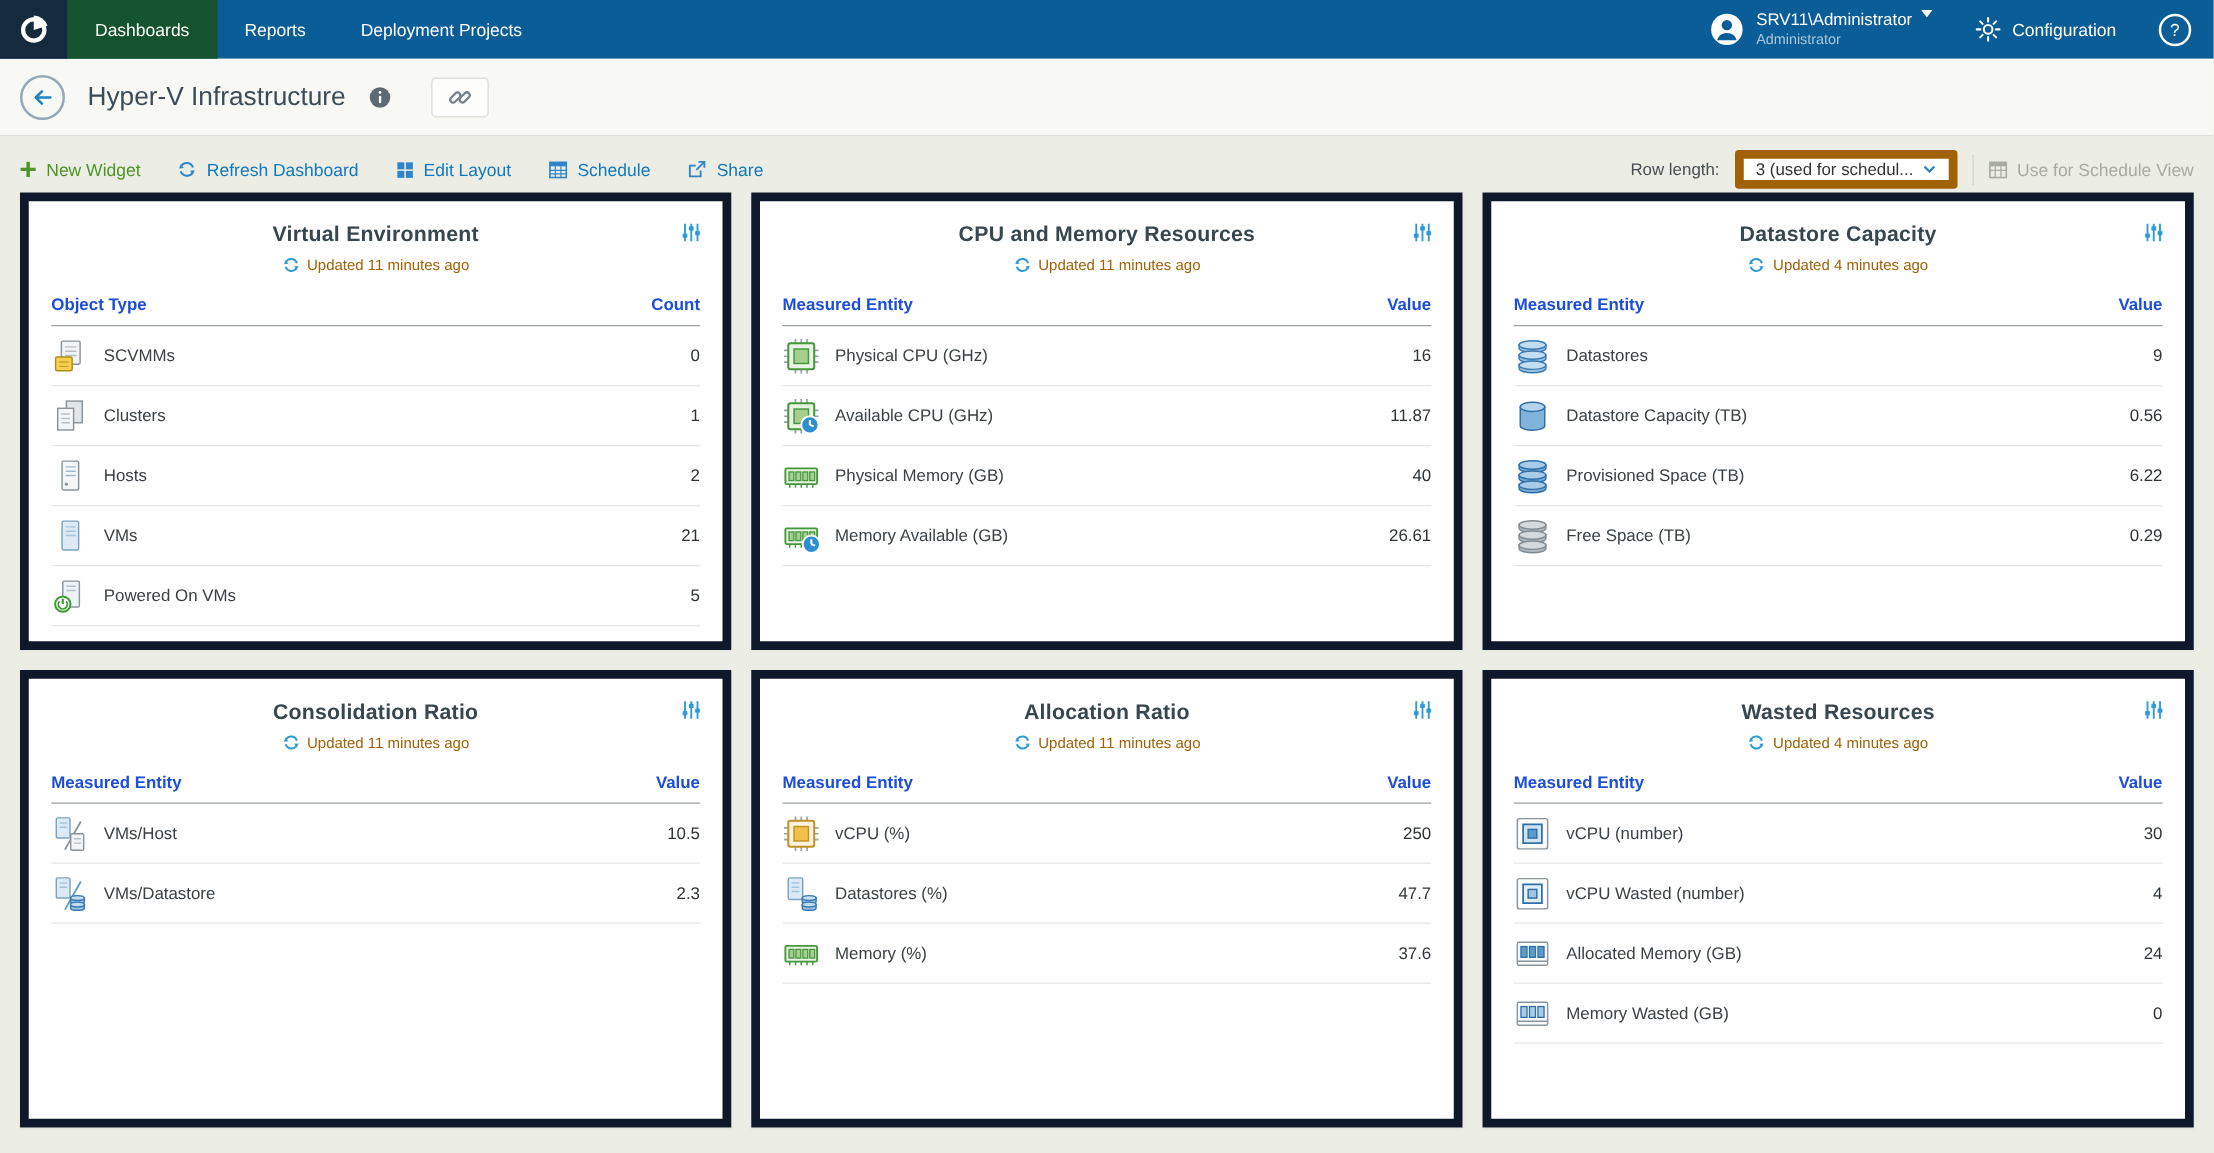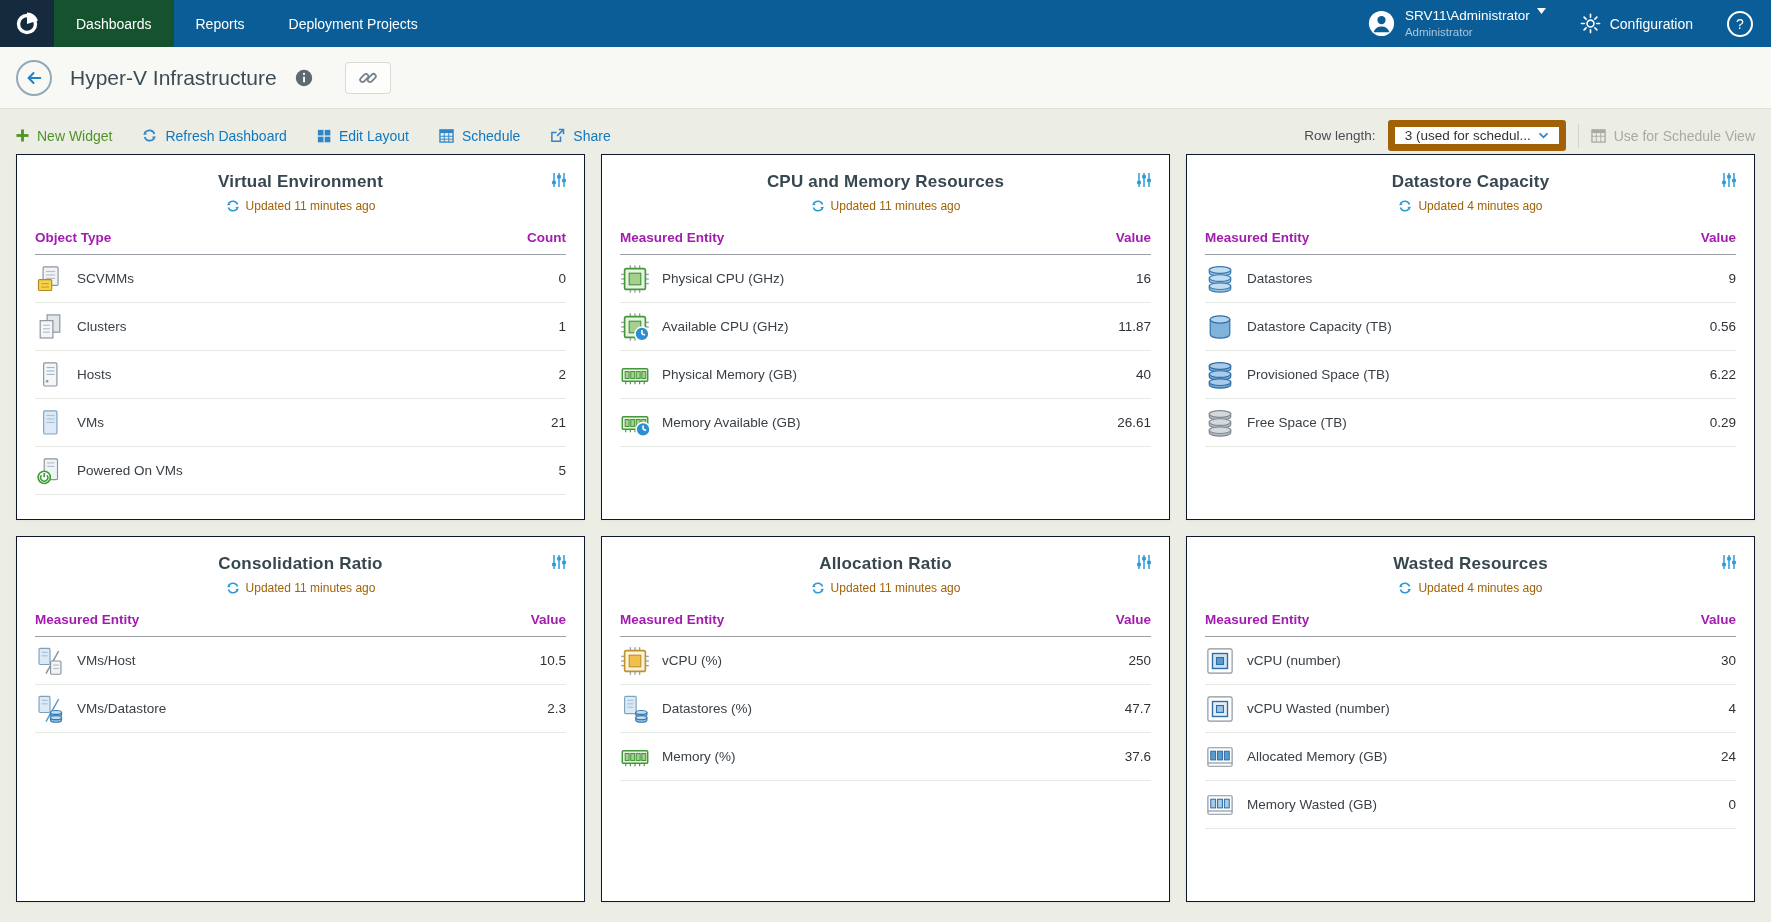--- a/index.html
+++ b/index.html
@@ -34,26 +34,26 @@
   .tbtn{display:flex;align-items:center;gap:8px;font-size:14px;color:#1178be;cursor:pointer;white-space:nowrap}
   .tbtn.green{color:#4e9427}
   .tright{margin-left:auto;display:flex;align-items:center;gap:12px}
   .rowlen{font-size:13.5px;color:#484d52}
   .select{width:178px;height:31px;background:#fff;border:7px solid #a16207;border-radius:3px;display:flex;align-items:center;justify-content:space-between;padding:0 10px;font-size:13.5px;color:#333;cursor:pointer;white-space:nowrap;overflow:hidden}
   .vdiv{width:1px;height:24px;background:#d2d4cb}
   .disabled-btn{display:flex;align-items:center;gap:8px;font-size:14px;color:#a8aba2;cursor:default;white-space:nowrap}
 
   
   .grid{display:grid;grid-template-columns:repeat(3,1fr);grid-auto-rows:366px;gap:16px;padding:0 16px}
-  .widget{background:#fff;border:1px solid #0f172a;box-shadow:0 1px 3px rgba(0,0,0,.05);position:relative;padding:0 18px;overflow:hidden}
+  .widget{background:#fff;border:7px solid #0f172a;box-shadow:0 1px 3px rgba(0,0,0,.05);position:relative;padding:0 18px;overflow:hidden}
   .settings{position:absolute;top:17px;right:17px;cursor:pointer;line-height:0}
   .wtitle{text-align:center;font-size:17px;font-weight:700;color:#37474f;padding-top:17px;letter-spacing:.2px}
   .updated{display:flex;align-items:center;justify-content:center;gap:6px;margin-top:7px;font-size:12px;color:#a16207}
   .ref-ic,.tic{line-height:0}
-  .thead{display:flex;justify-content:space-between;margin-top:17px;padding-bottom:9px;border-bottom:1px solid #9aa0a5;font-size:13.5px;font-weight:700;color:#a21caf}
+  .thead{display:flex;justify-content:space-between;margin-top:17px;padding-bottom:9px;border-bottom:1px solid #9aa0a5;font-size:13.5px;font-weight:700;color:#1d4ed8}
   .trow{display:flex;align-items:center;height:48px;border-bottom:1px solid #e7e9e4;font-size:13.5px;color:#3a4046;cursor:pointer}
   .ric{width:30px;height:30px;margin-right:12px;flex:0 0 auto;line-height:0}
   .ric svg{width:30px;height:30px}
   .rlabel{flex:1}
   .rval{min-width:60px;text-align:right;color:#2e3338}
 </style>
 </head>
 <body>
 
 <div class="topnav">

